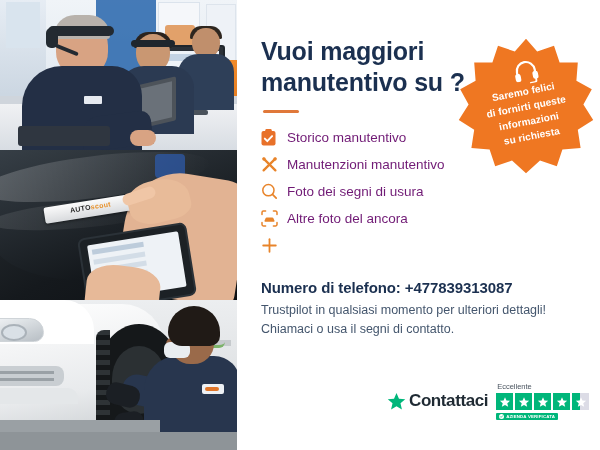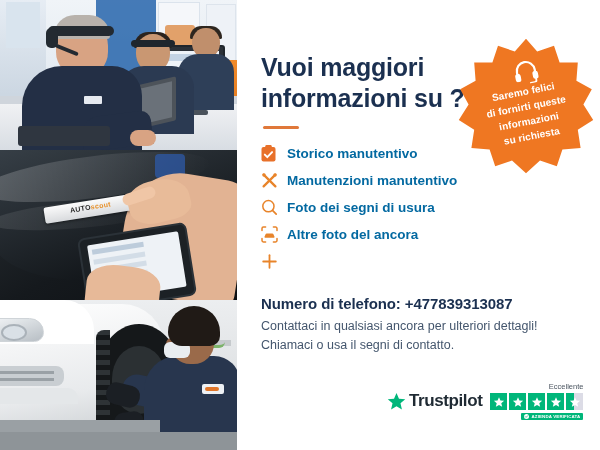--- a/index.html
+++ b/index.html
@@ -102,47 +102,47 @@
   .p3 .mech .ear{position:absolute;left:26px;top:32px;width:10px;height:12px;background:#8d6044;border-radius:50%;}
   .p3 .mech .mask{position:absolute;left:24px;top:36px;width:26px;height:16px;background:#e9edf0;border-radius:6px;}
   .p3 .mech .body{position:absolute;left:4px;top:50px;width:96px;height:100px;background:#28364e;border-radius:34px 26px 0 0;}
   .p3 .mech .logo{position:absolute;left:62px;top:78px;width:22px;height:10px;background:#eef1f4;border-radius:2px;}
   .p3 .mech .logo:after{content:"";position:absolute;left:3px;top:3px;width:14px;height:4px;background:#e0762a;border-radius:2px;}
   .p3 .mech .arm{position:absolute;left:-18px;top:72px;width:62px;height:30px;background:#28364e;border-radius:14px;transform:rotate(12deg);}
   .p3 .mech .glove{position:absolute;left:-34px;top:78px;width:34px;height:22px;background:#1b1f24;border-radius:10px;transform:rotate(14deg);}
   .p3 .mech .glove2{position:absolute;left:-26px;top:106px;width:30px;height:22px;background:#1b1f24;border-radius:10px;transform:rotate(-8deg);}
 
   
-  .content { position: relative; flex: 1; height: 450px; background: #ffffff; padding: 52px 22px 0 24px; }
+  .content { position: relative; flex: 1; height: 450px; background: #ffffff; padding: 36px 22px 0 24px; }
 
   .headline { font-size: 25px; line-height: 1.22; font-weight: bold; color: #1b3050; letter-spacing: -.2px; }
   .rule { width: 36px; height: 3px; background: #e0783a; margin: 13px 0 11px 2px; border-radius: 2px; }
 
   .features { list-style: none; margin-top: 2px; }
   .feat { display: flex; align-items: center; height: 27px; }
   .feat .ic { width: 26px; flex: 0 0 26px; display: flex; align-items: center; justify-content: flex-start; }
-  .feat .lbl { font-size: 13.5px; color: #0369a1; font-weight: bold; }
+  .feat .lbl { font-size: 13.5px; color: #701a75; }
 
   .phone-block { margin-top: 20px; }
   .phone-line { font-size: 15px; font-weight: bold; color: #1b3050; letter-spacing: -.1px; }
   .sub { font-size: 12.5px; color: #44566d; line-height: 1.52; margin-top: 5px; }
 
   
   .badge { position: absolute; right: 4px; top: 36px; width: 140px; height: 140px; }
   .badge .star { position: absolute; inset: 0; background: #ef7722; }
   .badge .txt { position: absolute; inset: 0; display: flex; flex-direction: column; align-items: center;
                 justify-content: center; transform: rotate(-11deg); color: #fff; font-weight: bold;
                 font-size: 10px; line-height: 1.48; text-align: center; letter-spacing: .1px; padding-top: 18px; }
   .badge .headset { position: absolute; left: 50%; top: 24px; transform: translateX(-50%) rotate(-11deg); }
 
   
   .tp { position: absolute; left: 150px; bottom: 30px; display: flex; align-items: flex-start; gap: 8px; }
   .tp-left { display: flex; align-items: center; gap: 3px; padding-top: 9px; }
   .tp-name { font-size: 17px; font-weight: bold; color: #1f2a33; letter-spacing: -.4px; }
-  .tp-right { display: flex; flex-direction: column; align-items: flex-end; }
+  .tp-right { display: flex; flex-direction: column; align-items: flex-start; }
   .tp-word { font-size: 7.5px; color: #4b5560; margin: 0 0 2px 1px; }
   .stars { display: flex; gap: 2px; }
   .stars .sq { width: 17px; height: 17px; background: #00b67a; display: flex; align-items: center; justify-content: center; }
   .stars .sq.half { background: linear-gradient(90deg,#00b67a 50%,#dcdce6 50%); }
   .verif { margin-top: 3px; display: flex; align-items: center; gap: 2px; background: #00b67a; padding: 1px 3px; border-radius: 1px; }
   .verif .vt { font-size: 4.4px; color: #fff; font-weight: bold; letter-spacing: .15px; }
 </style>
 </head>
 <body>
 
@@ -237,21 +237,21 @@
       <div class="lift"></div>
         <div class="lift2"></div>
     </div>
 
   </div>
 
   <div class="content">
 
     <h1 class="headline">
       <span>Vuoi maggiori</span><br>
-      <span>informazioni su ?</span>
+      <span>manutentivo su ?</span>
     </h1>
 
     <div class="rule"></div>
 
     <div class="badge">
       <svg class="star" viewBox="0 0 100 100" style="background:none">
         <path fill="#ef7722" d="M50 2 L58 11 L70 7 L74 19 L87 19 L86 32 L97 38 L91 49 L98 60 L87 67 L89 80 L76 81 L72 93 L60 89 L50 98 L40 89 L28 93 L24 81 L11 80 L13 67 L2 60 L9 49 L3 38 L14 32 L13 19 L26 19 L30 7 L42 11 Z"></path>
       </svg>
       <svg class="headset" width="26" height="24" viewBox="0 0 26 24">
         <path d="M4 15 V11 a9 9 0 0 1 18 0 v4" fill="none" stroke="#fff" stroke-width="2.2" stroke-linecap="round"></path>
@@ -332,31 +332,31 @@
       </li>
 
     </ul>
 
     <div class="phone-block">
       <div class="phone-line">
         <span>Numero di telefono:</span>
         <span>+477839313087</span>
       </div>
       <div class="sub">
-        <span>Contattaci in qualsiasi ancora per ulteriori dettagli!</span><br>
+        <span>Trustpilot in qualsiasi momento per ulteriori dettagli!</span><br>
         <span>Chiamaci o usa il segni di contatto.</span>
       </div>
     </div>
 
     <div class="tp">
       <div class="tp-left">
         <svg width="19" height="19" viewBox="0 0 20 20">
           <path fill="#00b67a" d="M10 1 l2.6 6.1 l6.6 .5 l-5 4.3 l1.5 6.4 l-5.7 -3.4 l-5.7 3.4 l1.5 -6.4 l-5 -4.3 l6.6 -.5 z"></path>
         </svg>
-        <span class="tp-name">Trustpilot</span>
+        <span class="tp-name">Contattaci</span>
       </div>
       <div class="tp-right">
         <div class="tp-word">Eccellente</div>
         <div class="stars">
           <span class="sq">
               <svg width="12" height="12" viewBox="0 0 20 20">
                 <path fill="#fff" d="M10 2 l2.4 5.6 l6.1 .4 l-4.7 4 l1.5 6 l-5.3 -3.2 l-5.3 3.2 l1.5 -6 l-4.7 -4 l6.1 -.4 z"></path>
               </svg>
             </span>
           <span class="sq">

